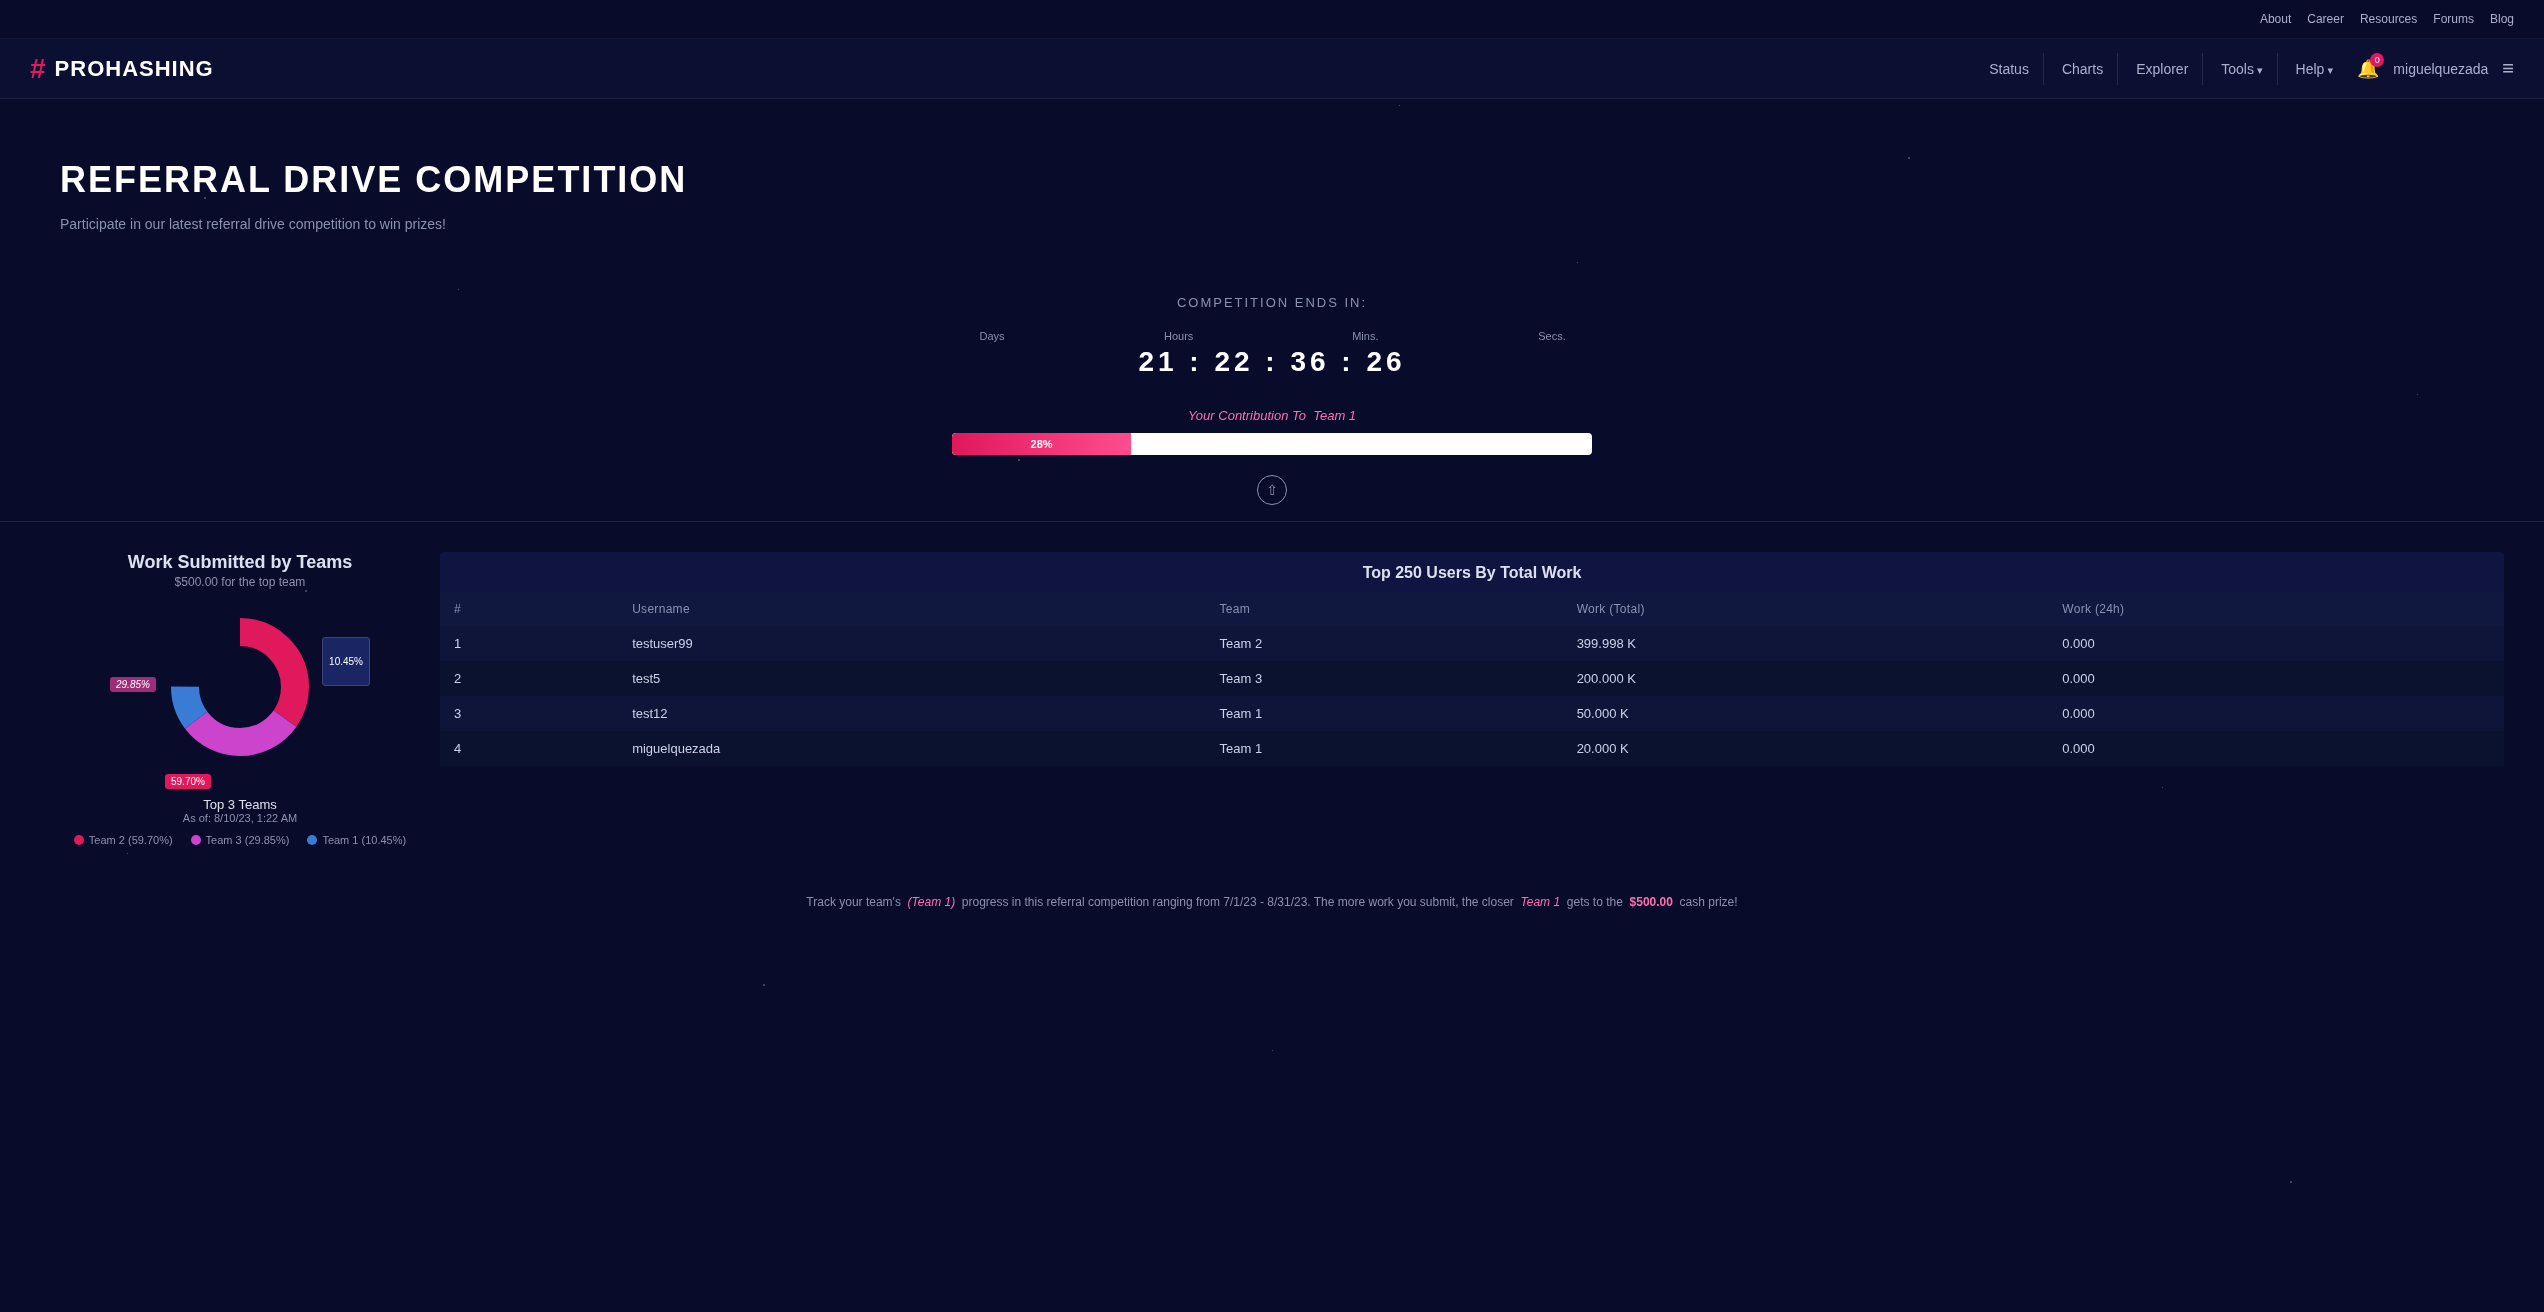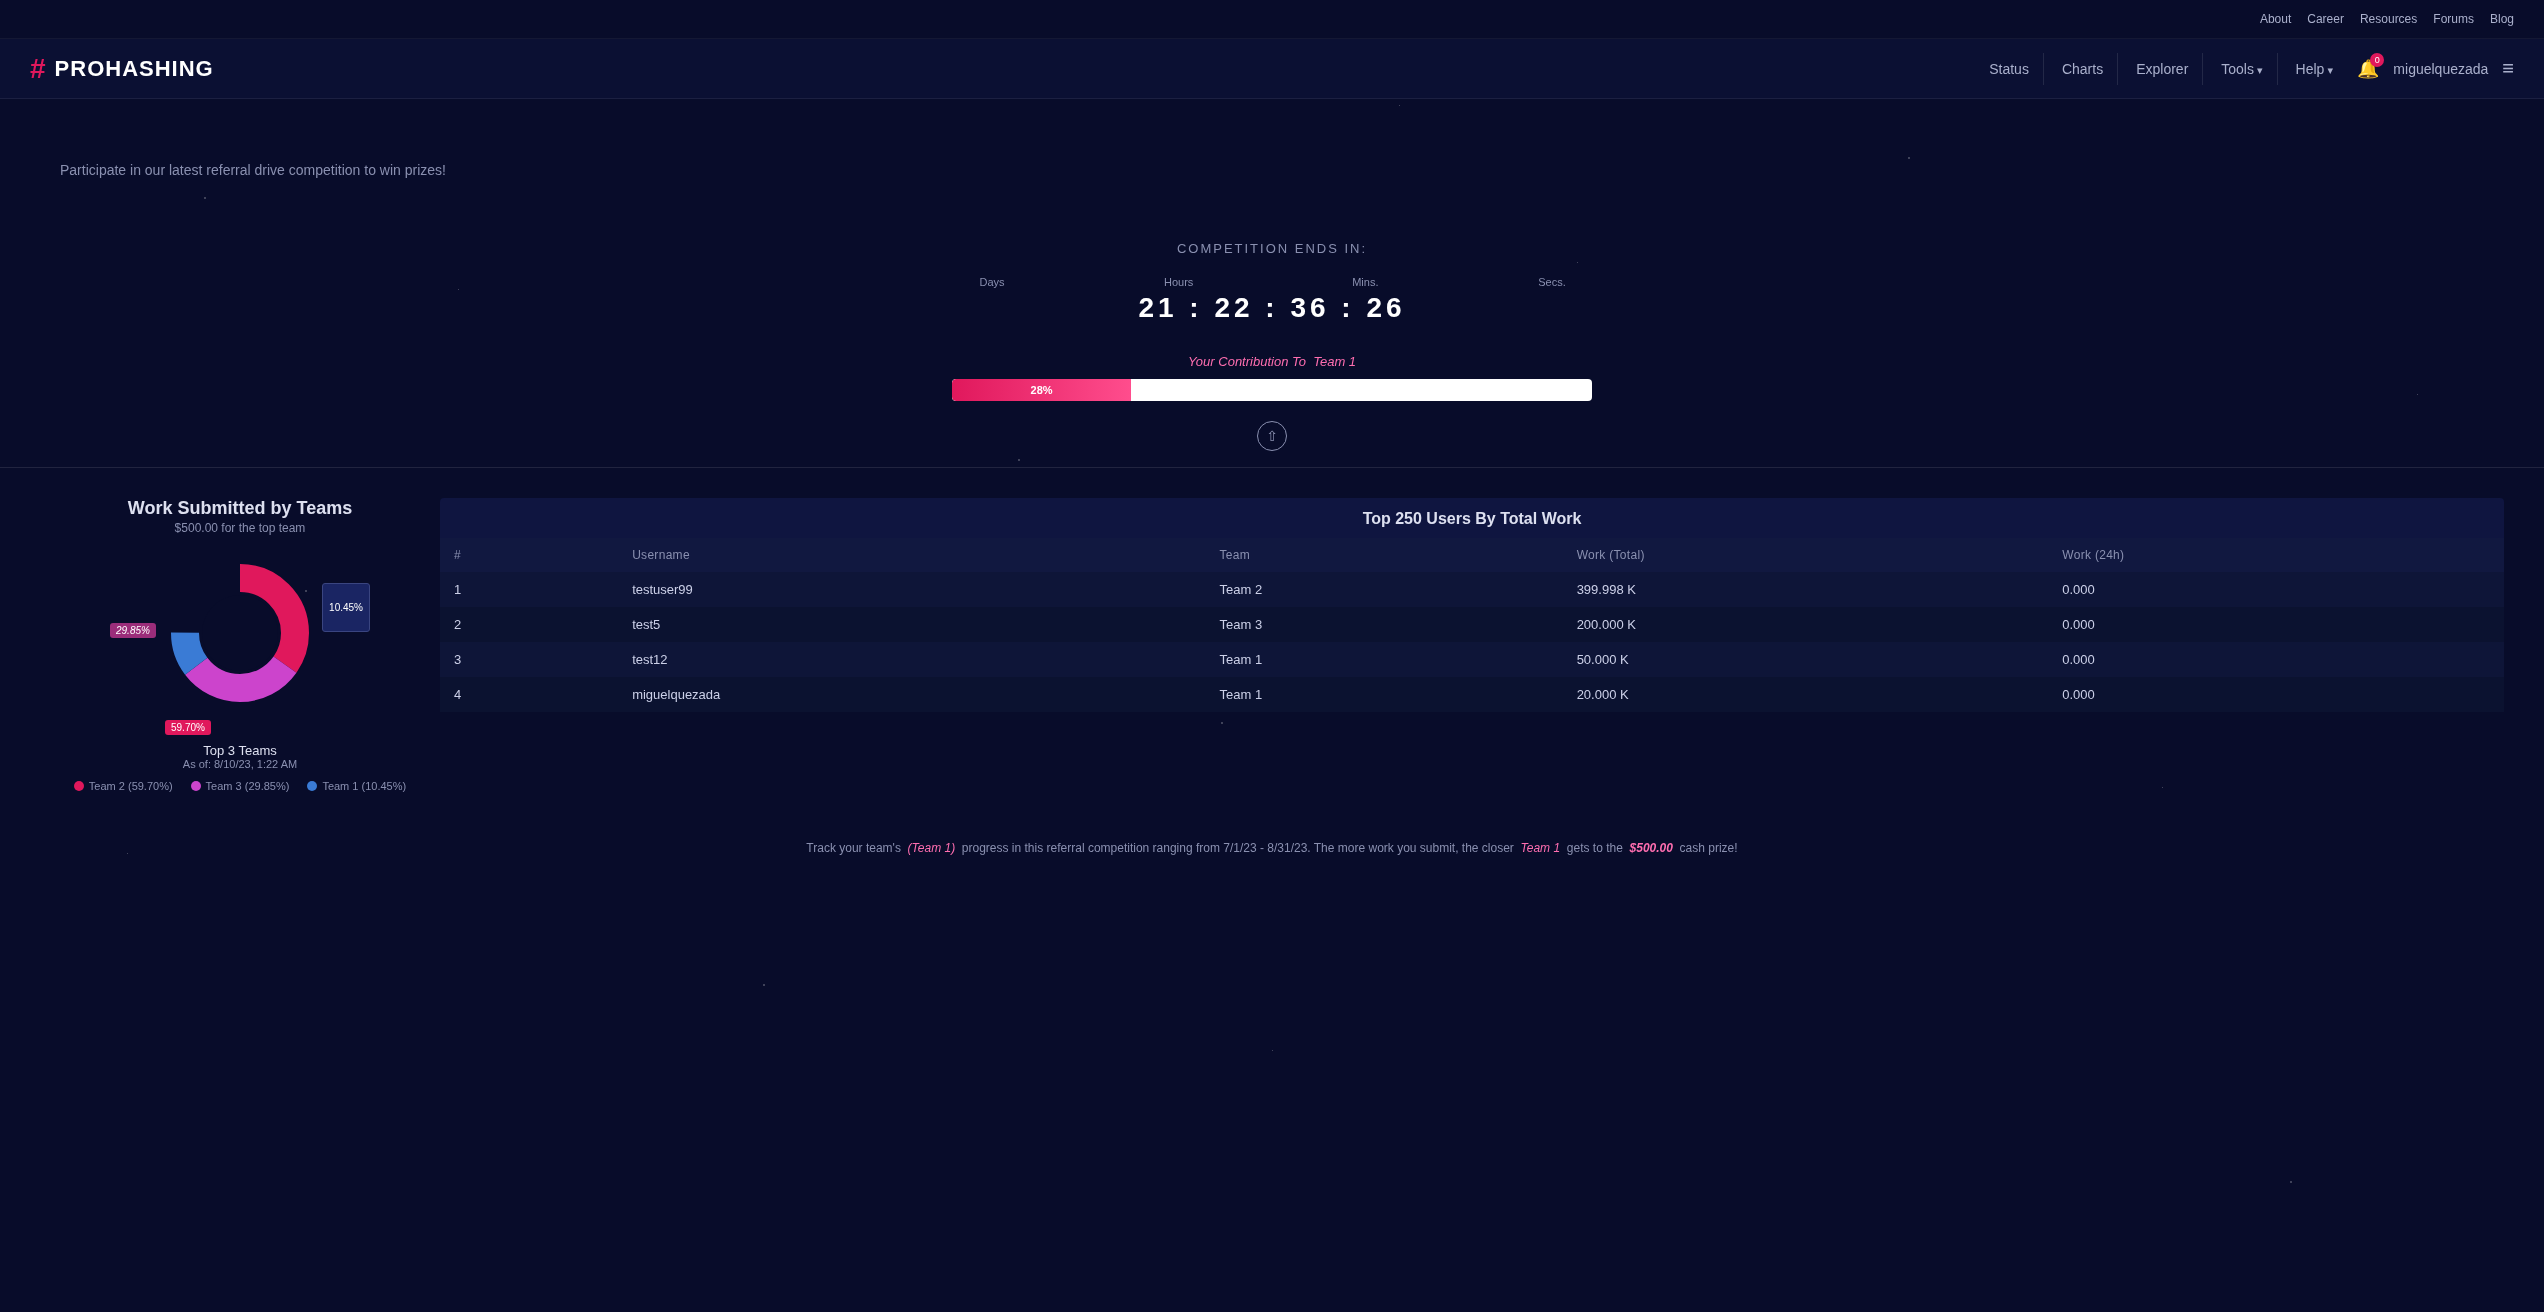--- a/index.html
+++ b/index.html
@@ -322,21 +322,20 @@
       color: #8a90b0;
       padding: 16px 60px 30px;
       line-height: 1.8;
     }
     .footer-note em {
       color: #ff6eb0;
       font-style: italic;
     }
     .footer-note strong {
       color: #ff6eb0;
-      font-style: italic;
     }
 
     
     .stars {
       position: fixed;
       top: 0; left: 0; right: 0; bottom: 0;
       pointer-events: none;
       z-index: 0;
       overflow: hidden;
     }
@@ -397,20 +396,21 @@
     <div class="notif-icon">
       <span class="bell-icon">🔔</span>
       <span class="notif-badge">0</span>
     </div>
     <span class="username-nav">miguelquezada</span>
     <span class="hamburger">≡</span>
   </div>
 </nav>
 
 <div class="hero">
+  <h1 class="hero-title">REFERRAL DRIVE COMPETITION</h1>
   <p class="hero-subtitle">Participate in our latest referral drive competition to win prizes!</p>
 </div>
 
 <div class="countdown-section">
   <div class="countdown-label">COMPETITION ENDS IN:</div>
   <div class="countdown-units">
     <span class="countdown-unit-label">Days</span>
     <span class="countdown-unit-label">Hours</span>
     <span class="countdown-unit-label">Mins.</span>
     <span class="countdown-unit-label">Secs.</span>

